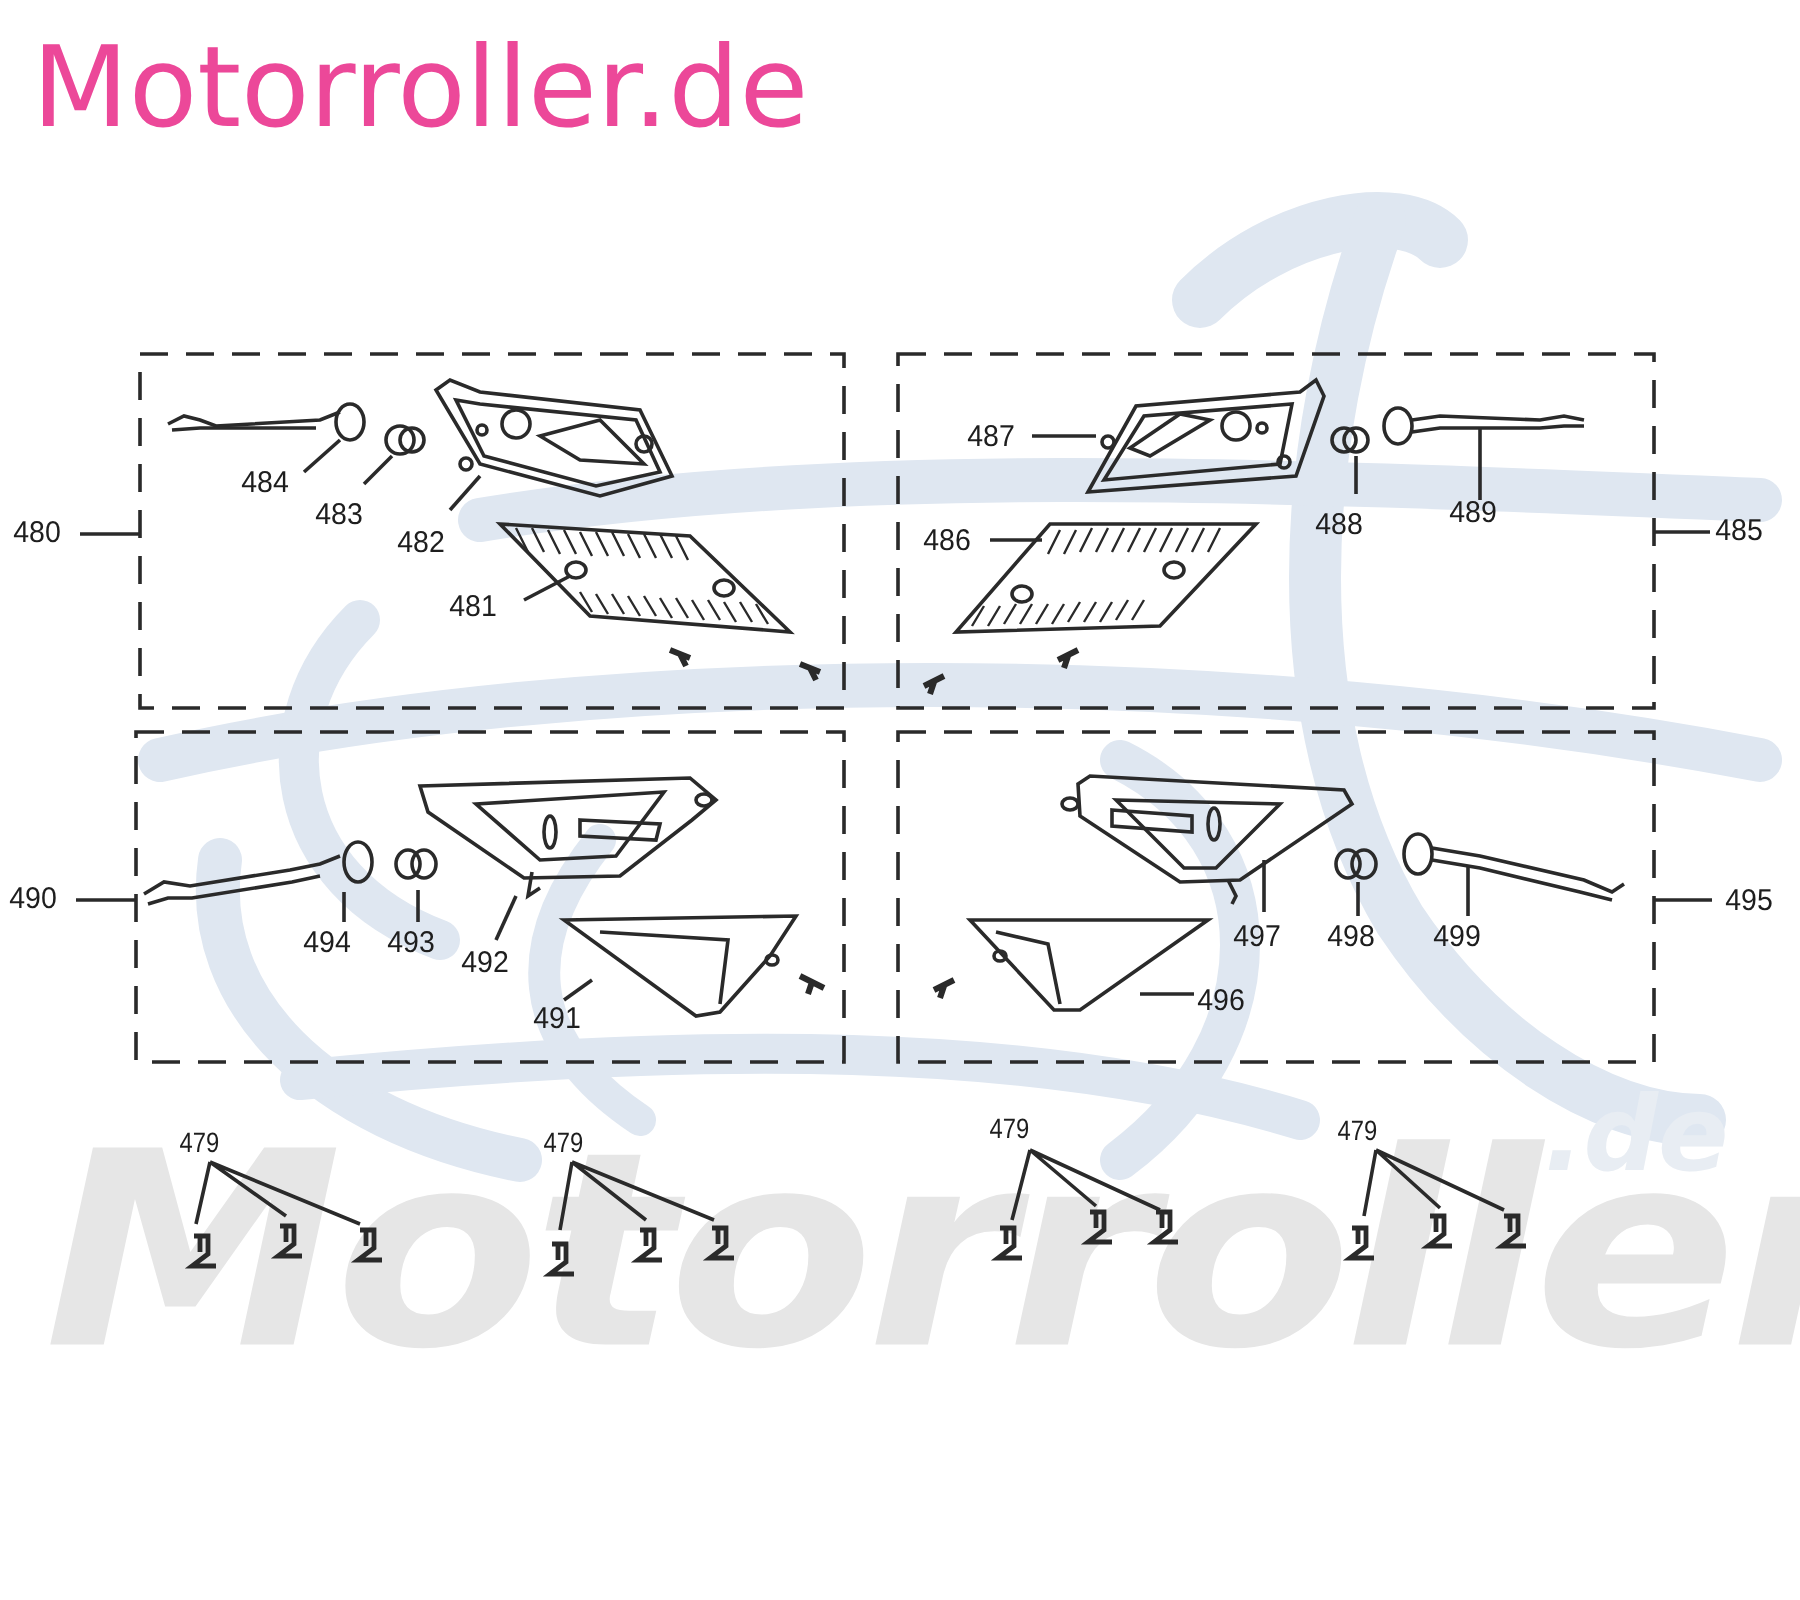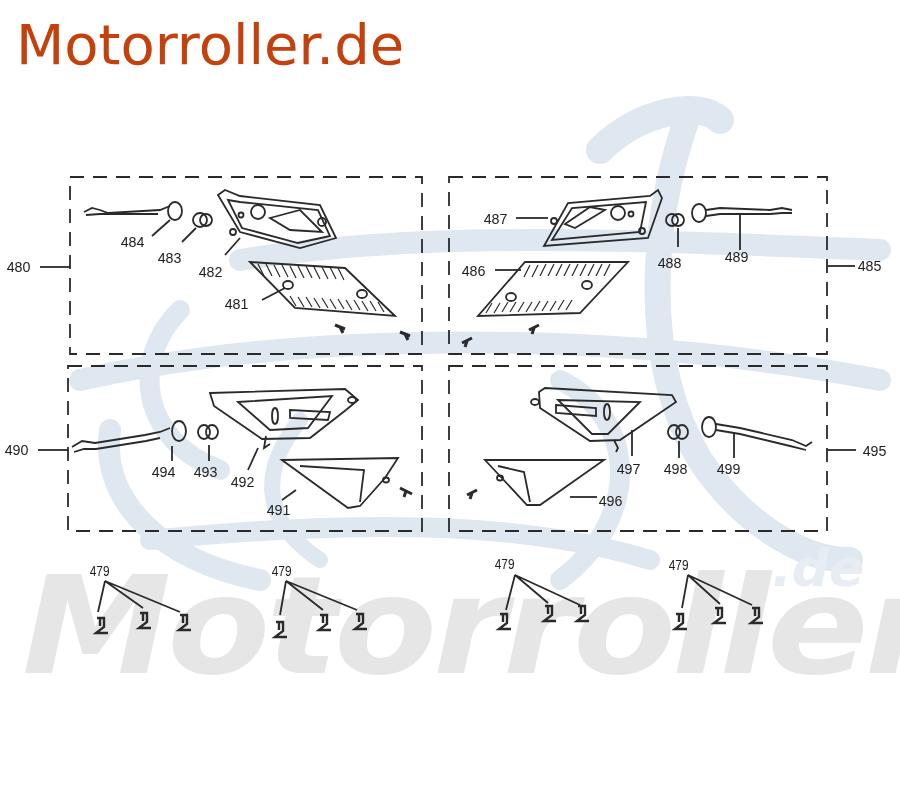--- a/index.html
+++ b/index.html
@@ -1,17 +1,17 @@
 <!DOCTYPE html>
 <html><head>
 <meta charset="utf-8">
 <style>
   html,body{margin:0;padding:0;background:#ffffff;}
   body{width:900px;height:800px;position:relative;overflow:hidden;font-family:"Liberation Sans",sans-serif;}
-  .wm-top{position:absolute;left:16px;top:12px;font-size:56px;color:#c2410c;font-family:"DejaVu Sans",sans-serif;letter-spacing:0px;}
+  .wm-top{position:absolute;left:16px;top:12px;font-size:56px;color:#ec4899;font-family:"DejaVu Sans",sans-serif;letter-spacing:0px;}
   .wm-big{position:absolute;left:22px;top:548px;font-size:150px;font-weight:bold;font-style:italic;color:#e6e6e6;font-family:"DejaVu Sans",sans-serif;letter-spacing:-4px;transform:scaleY(0.9);transform-origin:top left;}
   .wm-de{position:absolute;left:772px;top:538px;font-size:52px;font-weight:bold;font-style:italic;color:#e8edf3;font-family:"DejaVu Sans",sans-serif;}
   svg.layer{position:absolute;left:0;top:0;}
   .lbl{position:absolute;font-size:15px;color:#1e1e1e;font-family:"Liberation Sans",sans-serif;transform:scaleX(0.95);}
   .lbl-sm{position:absolute;font-size:14px;color:#1e1e1e;font-family:"Liberation Sans",sans-serif;transform:scaleX(0.85);}
 </style>
 </head>
 <body>
 
 <div class="wm-top">Motorroller.de</div>

